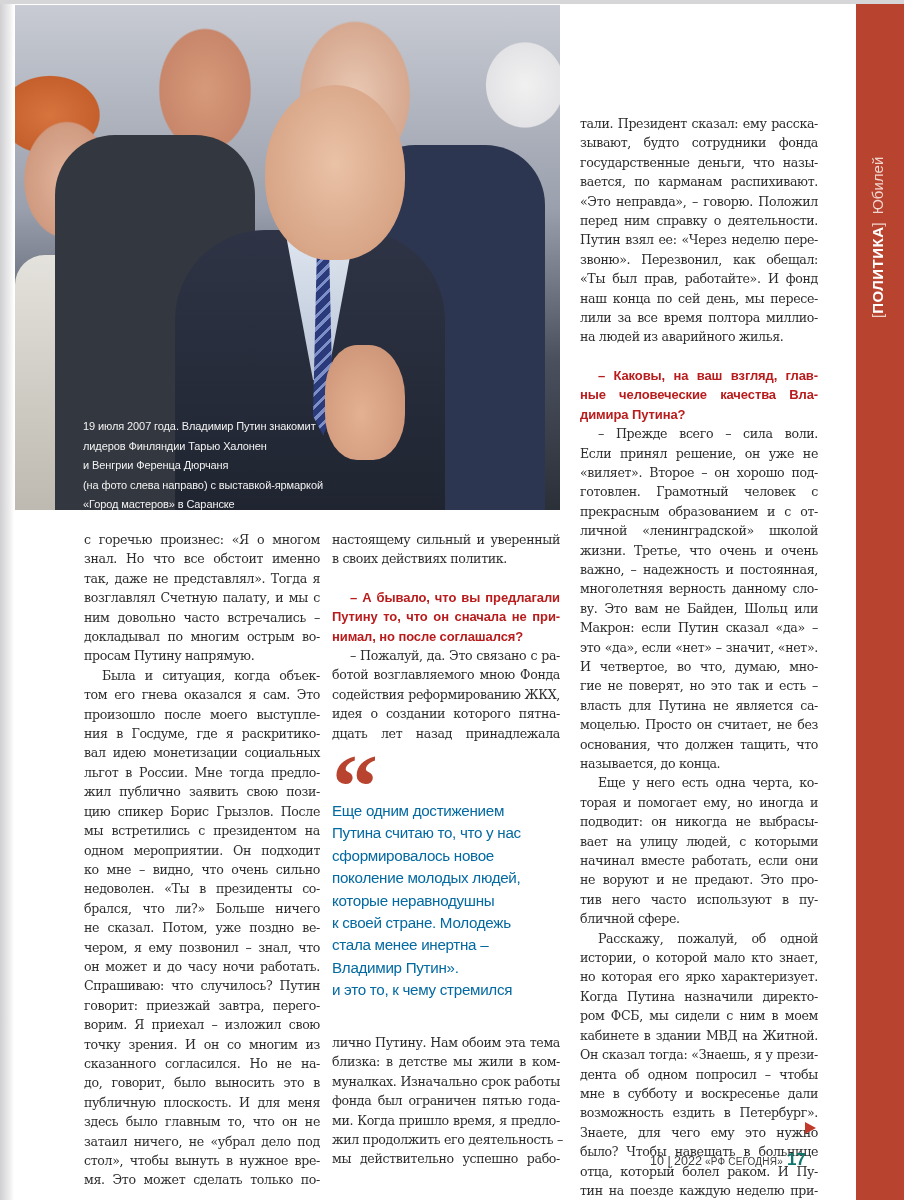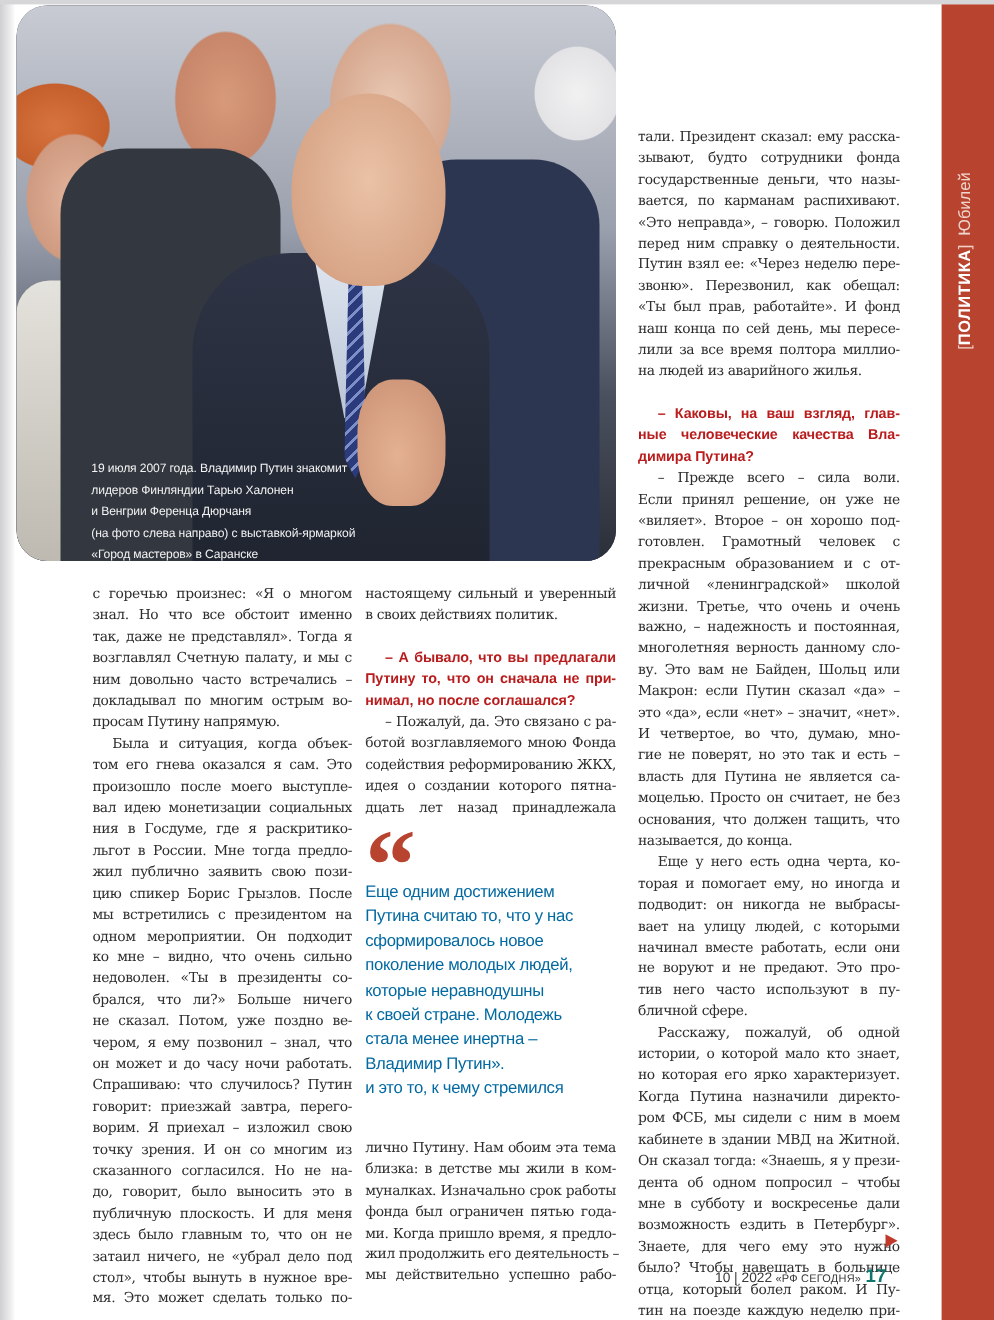--- a/index.html
+++ b/index.html
@@ -30,21 +30,20 @@
   }
   .rubric .main { font-weight: bold; color: #ffffff; letter-spacing: 0.5px; }
   .rubric .br { color: #f0d0c6; font-weight: normal; }
   .rubric .sub { margin-left: 8px; color: #f0d6cf; }
 
   
   .photo {
     position: absolute; left: 15px; top: 5px; width: 545px; height: 505px;
     overflow: hidden;
     background: #3a3f4b;
-    border-radius: 28px;
   }
   .photo .bg {
     position: absolute; inset: 0;
     background:
       radial-gradient(ellipse 90px 120px at 340px 90px, #e9c8b3 0%, #d6a88f 60%, transparent 62%),
       radial-gradient(ellipse 75px 100px at 190px 85px, #d69a7a 0%, #c8866a 60%, transparent 62%),
       radial-gradient(ellipse 70px 95px at 52px 175px, #e2b49c 0%, #cf9a80 60%, transparent 62%),
       radial-gradient(ellipse 70px 55px at 35px 110px, #d7743e 0%, #c55f2c 70%, transparent 72%),
       radial-gradient(ellipse 55px 60px at 510px 80px, #f1f1f1 0%, #e3e3e6 70%, transparent 72%),
       linear-gradient(180deg, #c8cbd3 0%, #9aa0ad 40%, #4a505e 70%, #2b2f38 100%);
@@ -177,22 +176,22 @@
     <span class="ln">с горечью произнес: «Я о многом</span>
     <span class="ln">знал. Но что все обстоит именно</span>
     <span class="ln">так, даже не представлял». Тогда я</span>
     <span class="ln">возглавлял Счетную палату, и мы с</span>
     <span class="ln">ним довольно часто встречались –</span>
     <span class="ln">докладывал по многим острым во-</span>
     <span class="ln last">просам Путину напрямую.</span>
     <span class="ln ind">Была и ситуация, когда объек-</span>
     <span class="ln">том его гнева оказался я сам. Это</span>
     <span class="ln">произошло после моего выступле-</span>
+    <span class="ln">ния в Госдуме, где я раскритико-</span>
     <span class="ln">вал идею монетизации социальных</span>
-    <span class="ln">ния в Госдуме, где я раскритико-</span>
     <span class="ln">льгот в России. Мне тогда предло-</span>
     <span class="ln">жил публично заявить свою пози-</span>
     <span class="ln">цию спикер Борис Грызлов. После</span>
     <span class="ln">мы встретились с президентом на</span>
     <span class="ln">одном мероприятии. Он подходит</span>
     <span class="ln">ко мне – видно, что очень сильно</span>
     <span class="ln">недоволен. «Ты в президенты со-</span>
     <span class="ln">брался, что ли?» Больше ничего</span>
     <span class="ln">не сказал. Потом, уже поздно ве-</span>
     <span class="ln">чером, я ему позвонил – знал, что</span>

